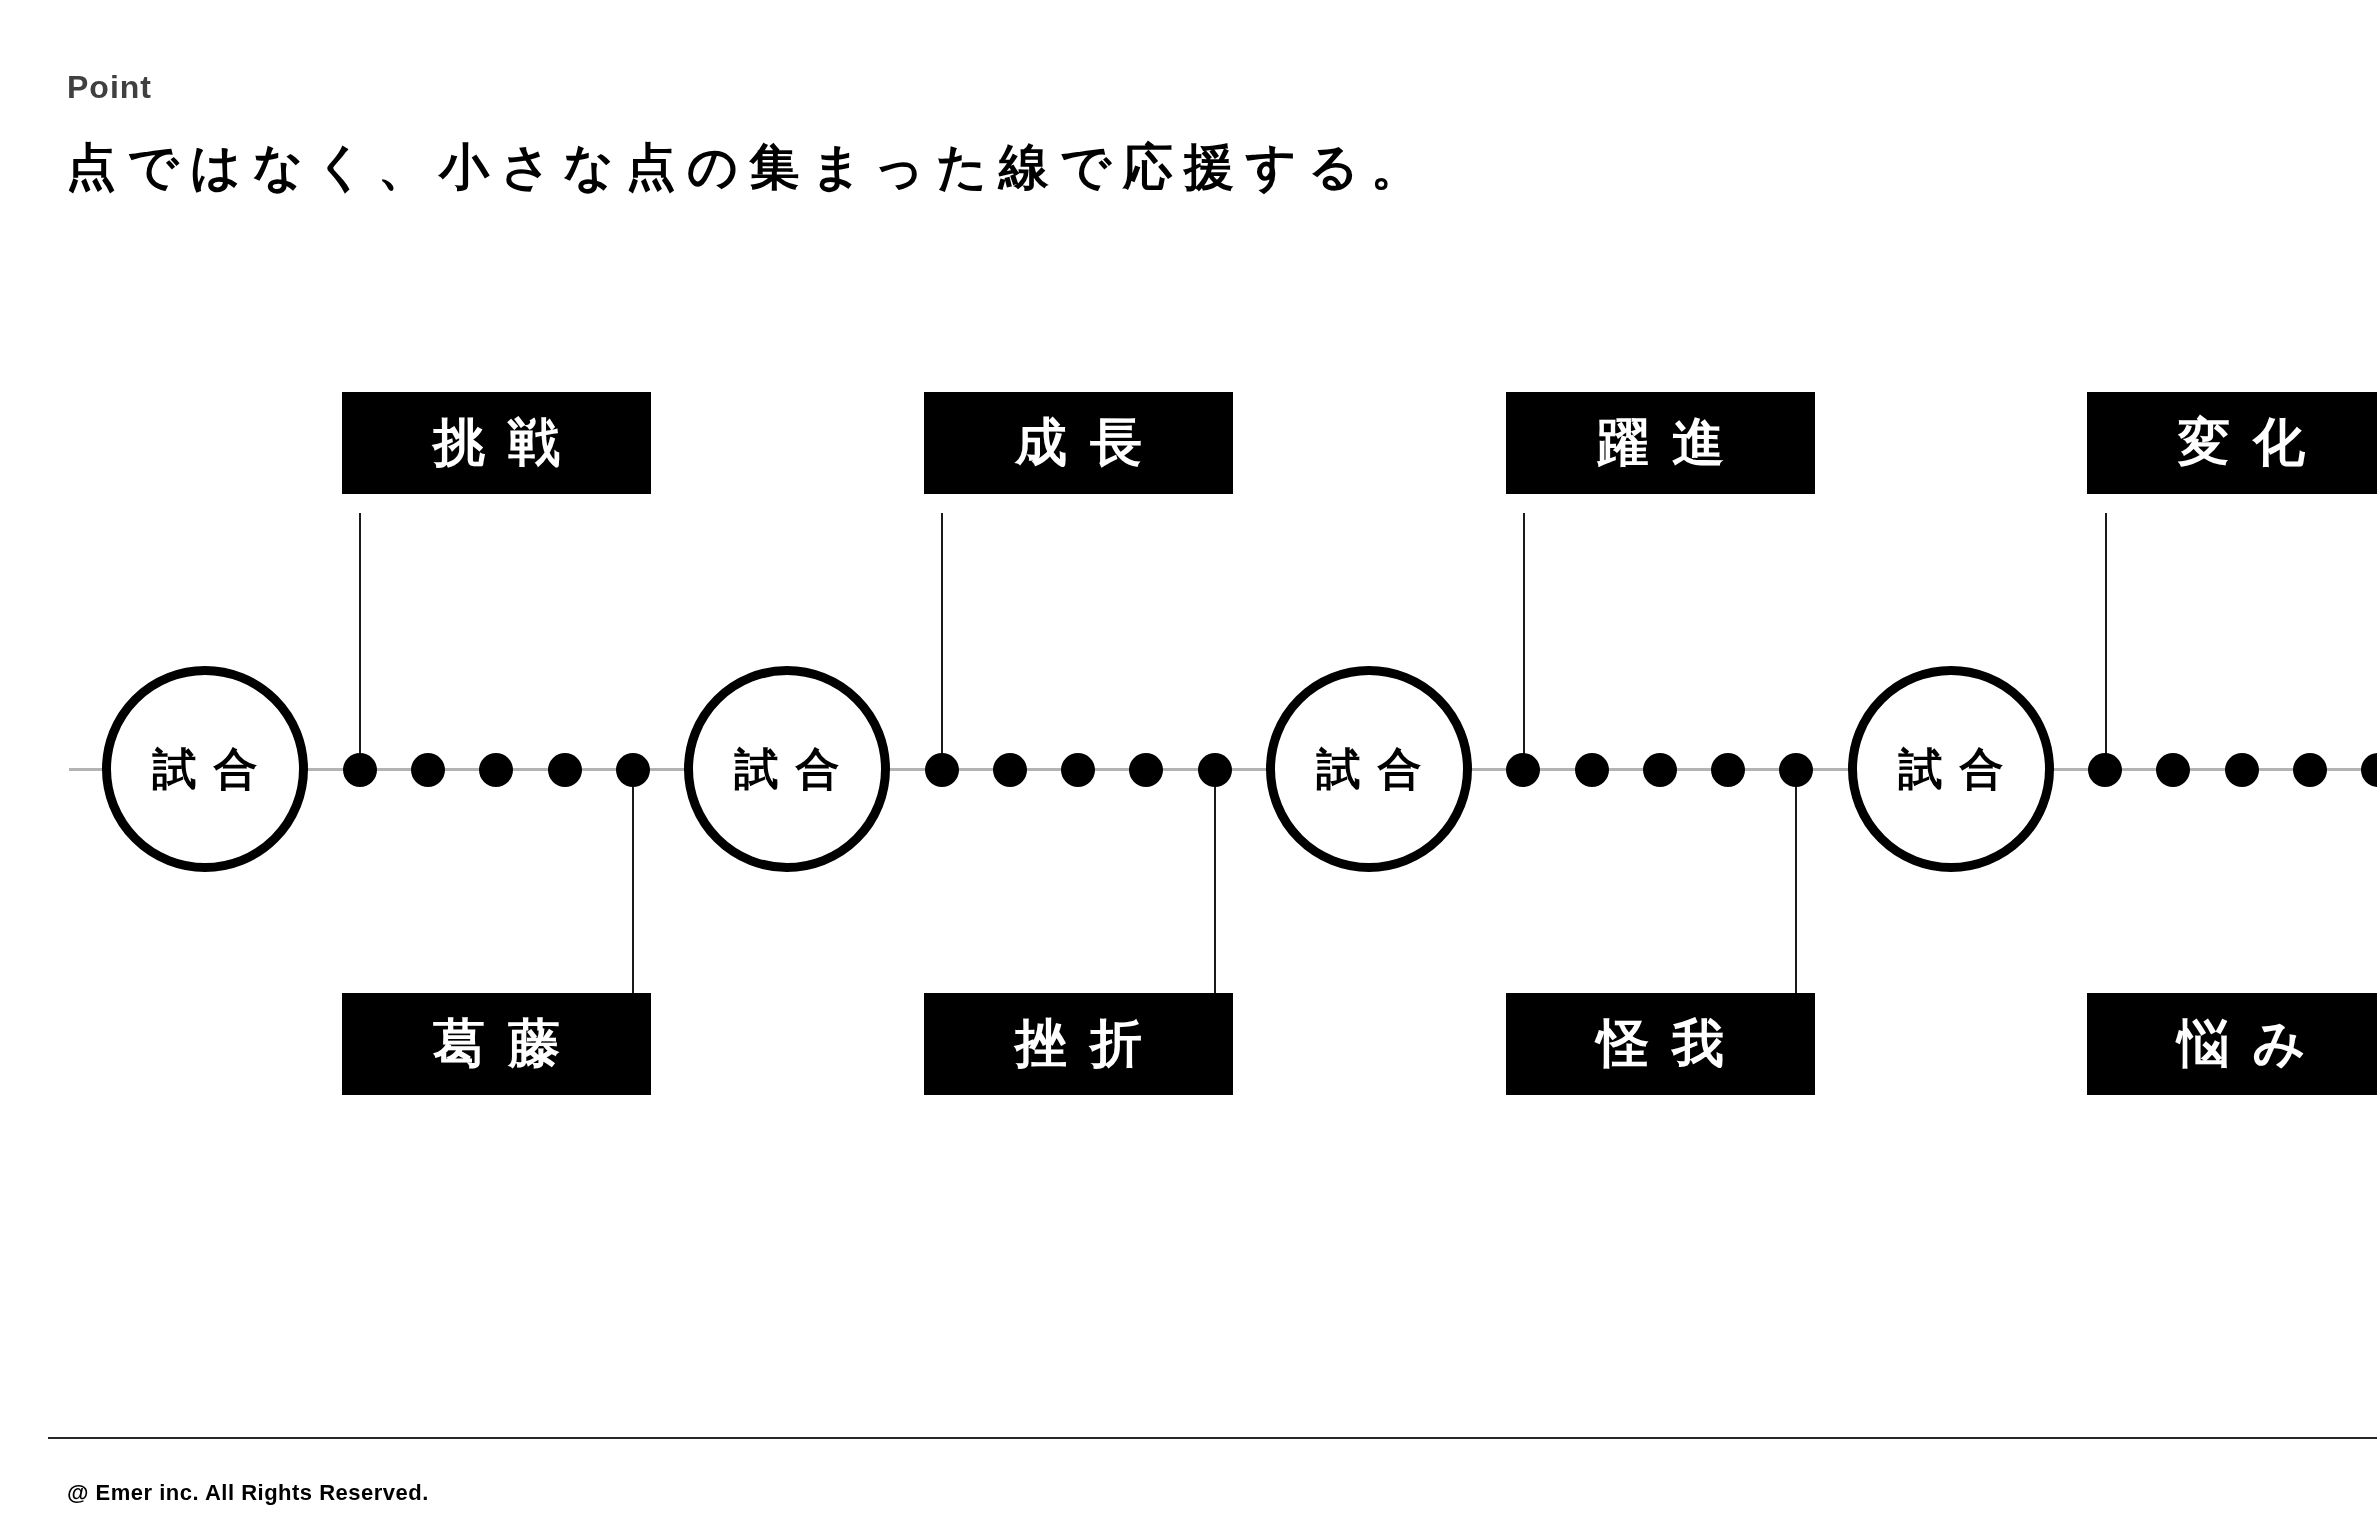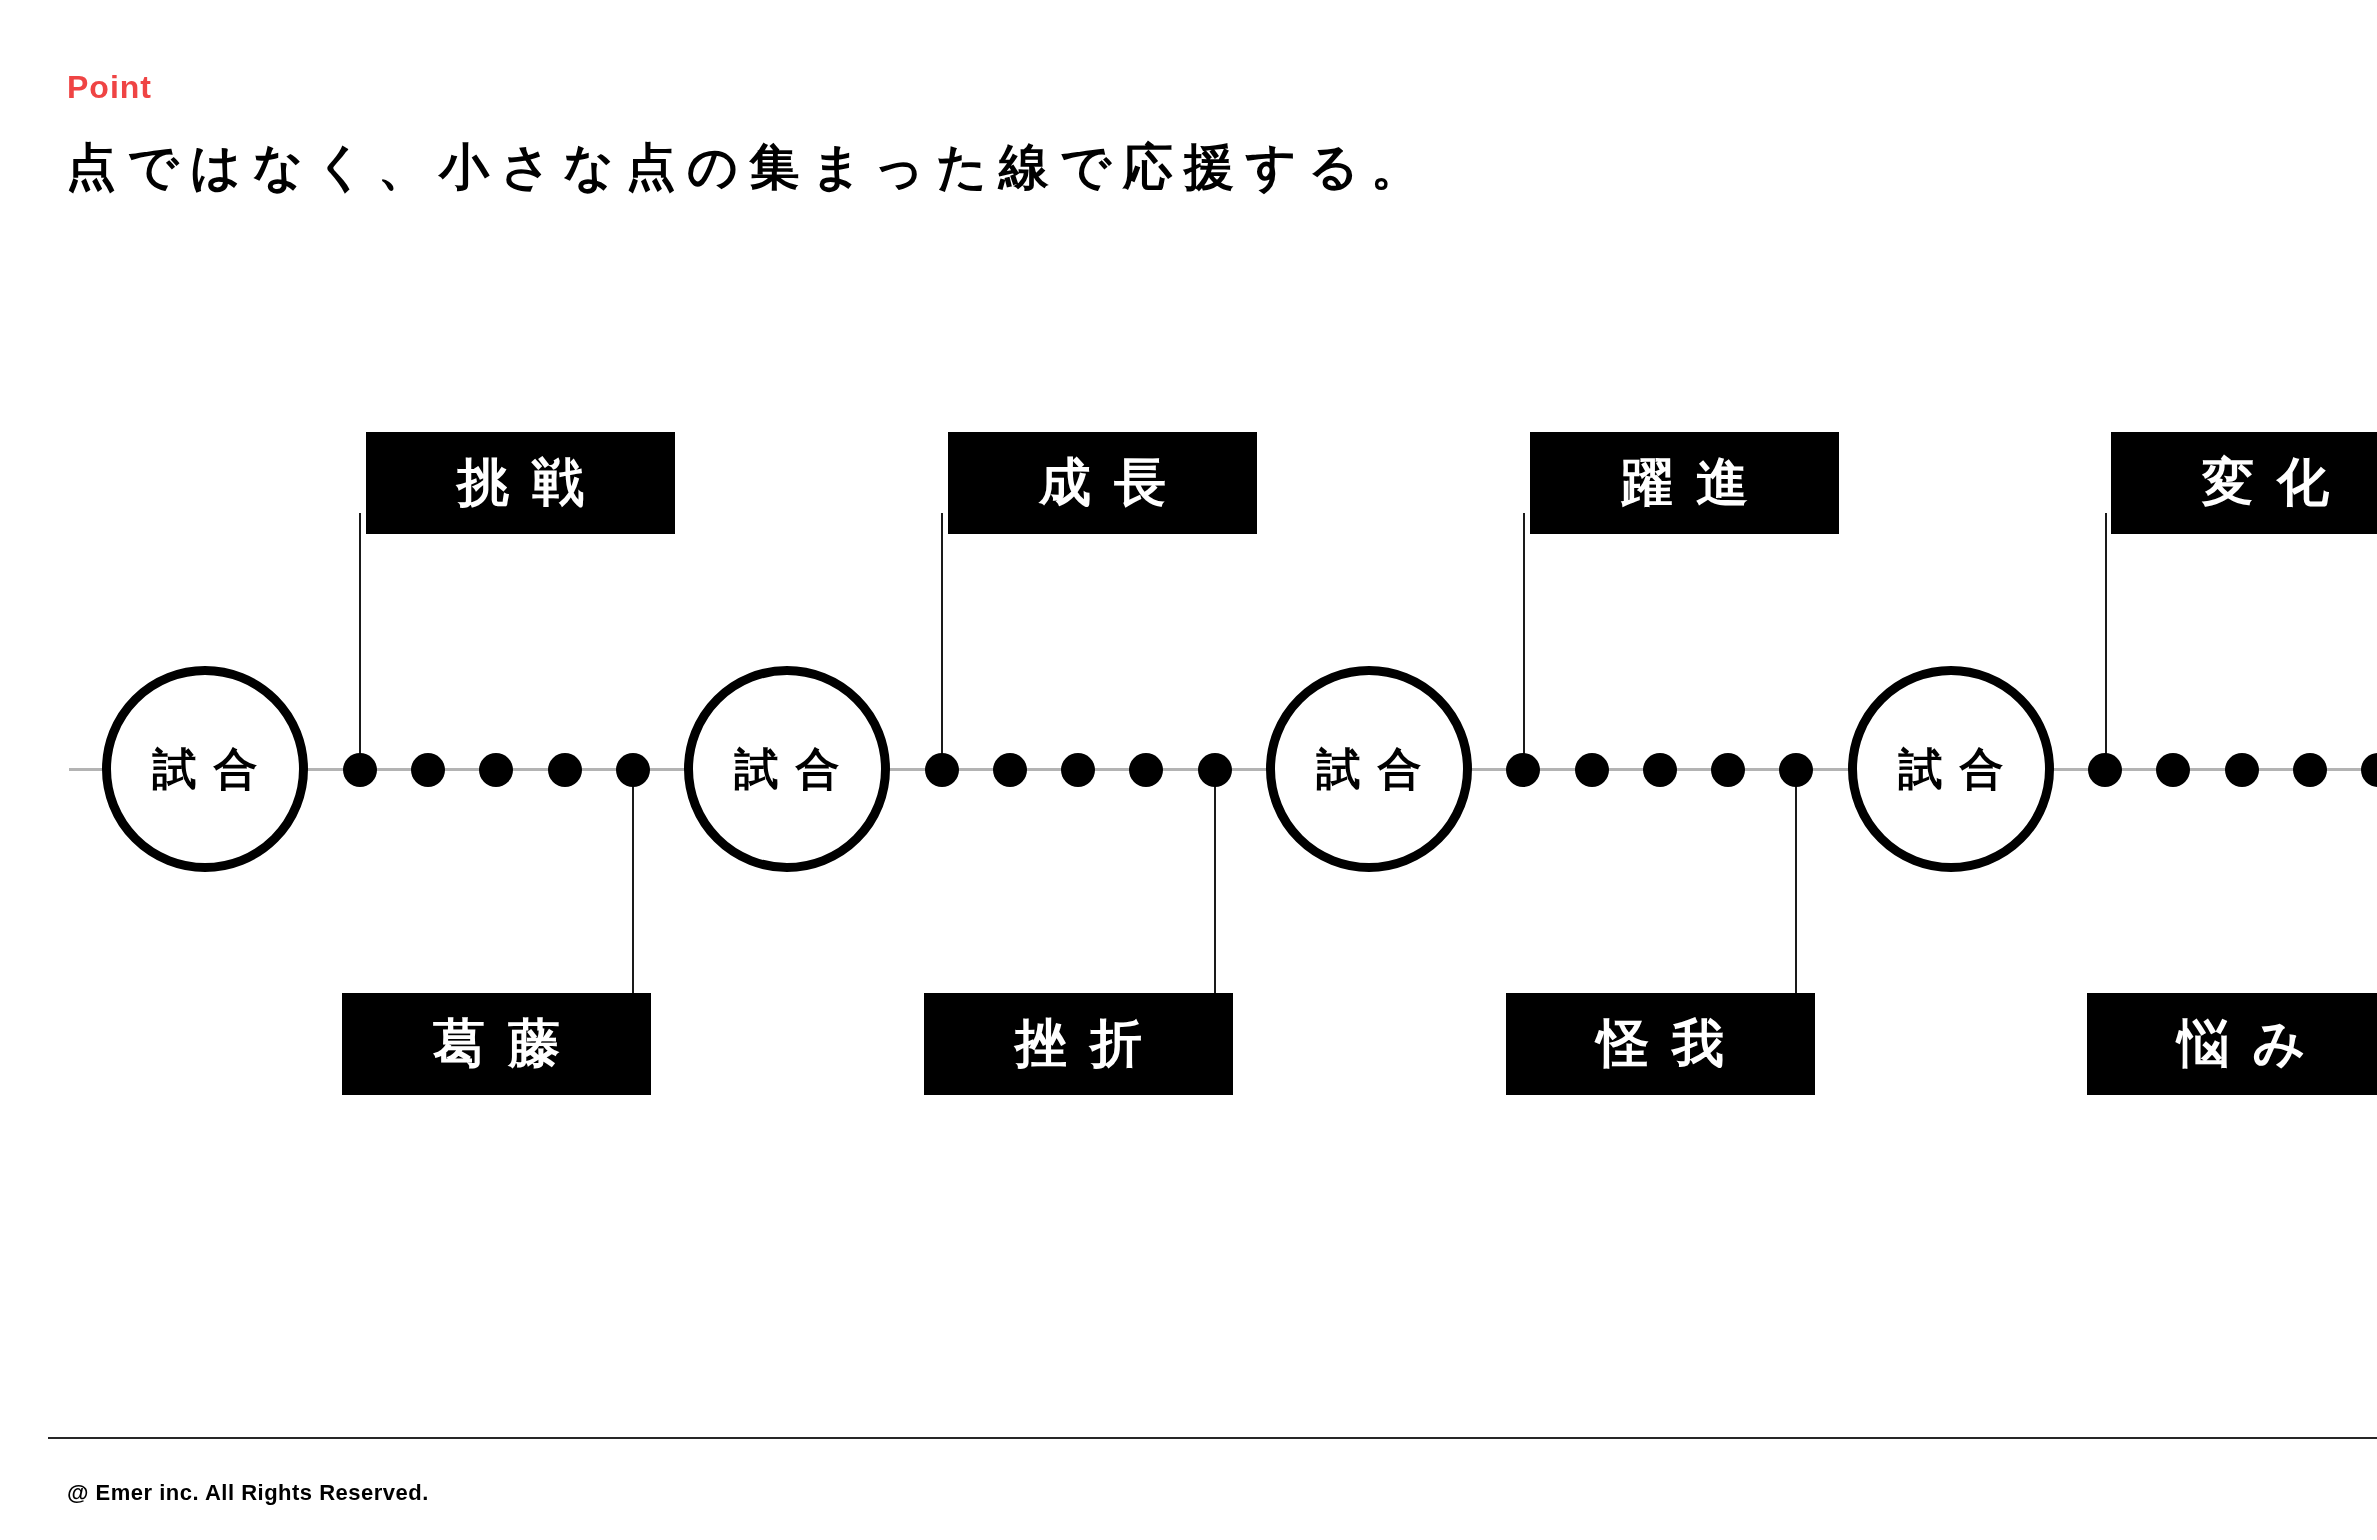--- a/index.html
+++ b/index.html
@@ -11,21 +11,21 @@
     font-family: "Liberation Sans", sans-serif;
     overflow: hidden;
   }
 
   
   .eyebrow {
     position: absolute;
     left: 67px; top: 69px;
     font-size: 32px;
     font-weight: 700;
-    color: #ef4444;
+    color: #404040;
     letter-spacing: 1px;
   }
   .headline {
     position: absolute;
     left: 66px; top: 122px;
     font-size: 50px;
     font-weight: 700;
     color: #000000;
     letter-spacing: 11.4px;
     white-space: nowrap;
@@ -86,21 +86,21 @@
   
   .event-box {
     position: absolute;
     width: 309px; height: 102px;
     background: #000000;
     display: flex;
     align-items: center;
     justify-content: center;
     z-index: 3;
   }
-  .event-box.top    { top: 432px; margin-left: 24px; }
+  .event-box.top    { top: 392px; }
   .event-box.bottom { top: 993px; justify-content: center; }
   .event-box .box-label {
     font-size: 52px;
     font-weight: 700;
     color: #ffffff;
     letter-spacing: 23px;
     padding-left: 23px; 
     white-space: nowrap;
   }
 

